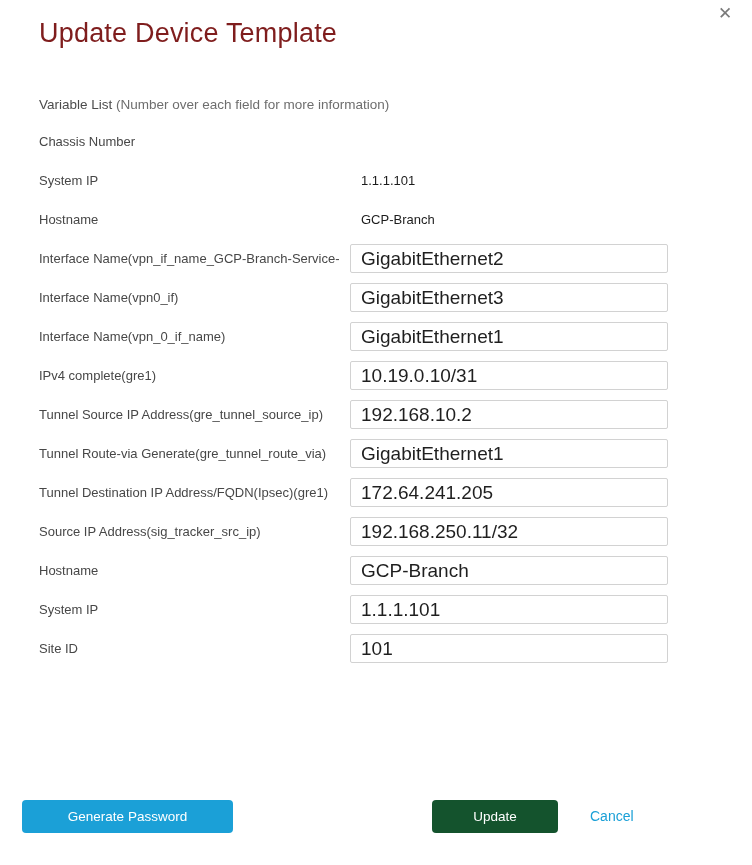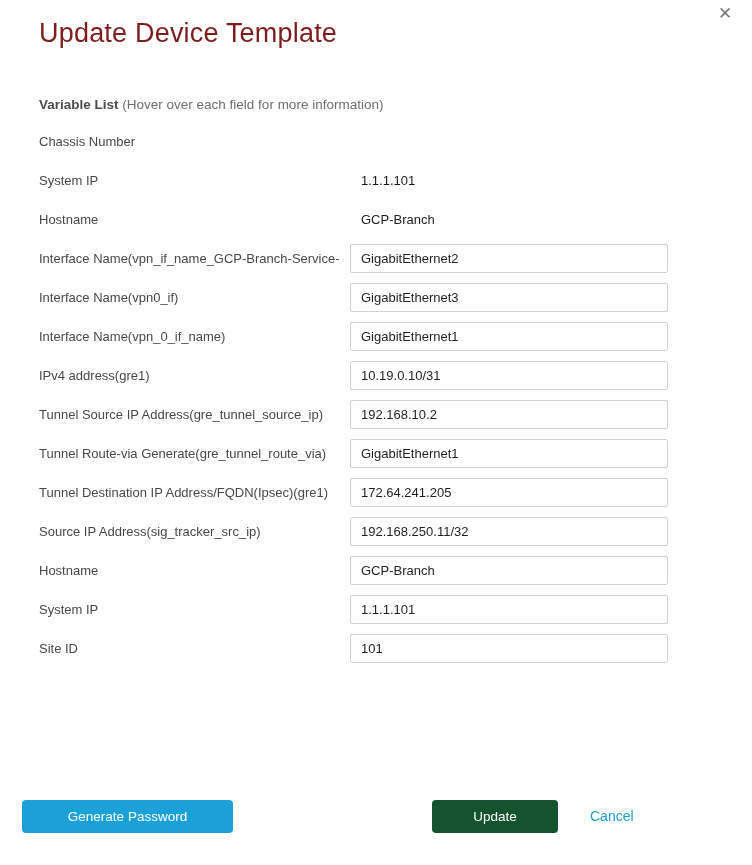--- a/index.html
+++ b/index.html
@@ -13,41 +13,41 @@
     color:#7a7a7a; font-size:17px; line-height:20px; text-align:center;
     cursor:pointer; font-weight:300;
   }
 
   .title {
     margin-left:39px; font-size:27px; font-weight:300; color:#7f1d1d;
     letter-spacing:.2px;
   }
 
   .section-header { margin:48px 39px 15px 39px; font-size:13.5px; color:#5b5b5b; }
-  .section-header .sec-title { font-weight:bold; color:#4c4c4c; }
+  .section-header .sec-title { font-weight:normal; color:#4c4c4c; }
   .section-header .sec-hint { font-weight:normal; color:#6e6e6e; }
 
   .rows { margin-left:39px; }
 
   .row { display:flex; align-items:center; height:29px; margin-bottom:10px; }
   .row.gap-after { margin-bottom:29px; }
 
   .row .label {
     width:311px; min-width:311px; font-size:13px; color:#474747;
     white-space:nowrap; overflow:hidden;
   }
 
   .row .static-value {
     font-size:13px; color:#1c1c1c; padding-left:11px;
   }
 
   .row input.field {
     width:318px; height:29px; border:1px solid #d2d2d2; border-radius:2px;
     background:#fff; font-family:"Liberation Sans","DejaVu Sans",sans-serif;
-    font-size:13px; color:#1f1f1f; padding:0 10px; outline:none;
+    font-size:19px; color:#1f1f1f; padding:0 10px; outline:none;
   }
 
   .footer { position:absolute; left:0; right:0; bottom:32px; height:33px; }
 
   .btn {
     height:33px; border:none; border-radius:4px; color:#ffffff;
     font-family:"Liberation Sans","DejaVu Sans",sans-serif;
     font-size:13.5px; cursor:pointer; text-align:center;
   }
   .btn-generate { position:absolute; left:22px; width:211px; }
@@ -61,21 +61,21 @@
 <body>
 
 <div class="dialog">
 
   <div class="close-btn">✕</div>
 
   <h1 class="title">Update Device Template</h1>
 
   <div class="section-header">
     <span class="sec-title">Variable List</span>
-    <span class="sec-hint">(Hover over each field for more information)</span>
+    <span class="sec-hint">(Number over each field for more information)</span>
   </div>
 
   <div class="rows" id="static-rows">
       <div class="row">
     <div class="label">Chassis Number</div>
     <div class="static-value"></div>
   </div>
       <div class="row">
     <div class="label">System IP</div>
     <div class="static-value">1.1.1.101</div>
@@ -92,21 +92,21 @@
   </div>
       <div class="row">
     <div class="label">Interface Name(vpn0_if)</div>
     <input class="field" type="text" value="GigabitEthernet3" style="">
   </div>
       <div class="row">
     <div class="label">Interface Name(vpn_0_if_name)</div>
     <input class="field" type="text" value="GigabitEthernet1" style="">
   </div>
       <div class="row">
-    <div class="label">IPv4 address(gre1)</div>
+    <div class="label">IPv4 complete(gre1)</div>
     <input class="field" type="text" value="10.19.0.10/31" style="">
   </div>
       <div class="row">
     <div class="label">Tunnel Source IP Address(gre_tunnel_source_ip)</div>
     <input class="field" type="text" value="192.168.10.2" style="">
   </div>
       <div class="row">
     <div class="label">Tunnel Route-via Generate(gre_tunnel_route_via)</div>
     <input class="field" type="text" value="GigabitEthernet1" style="">
   </div>

